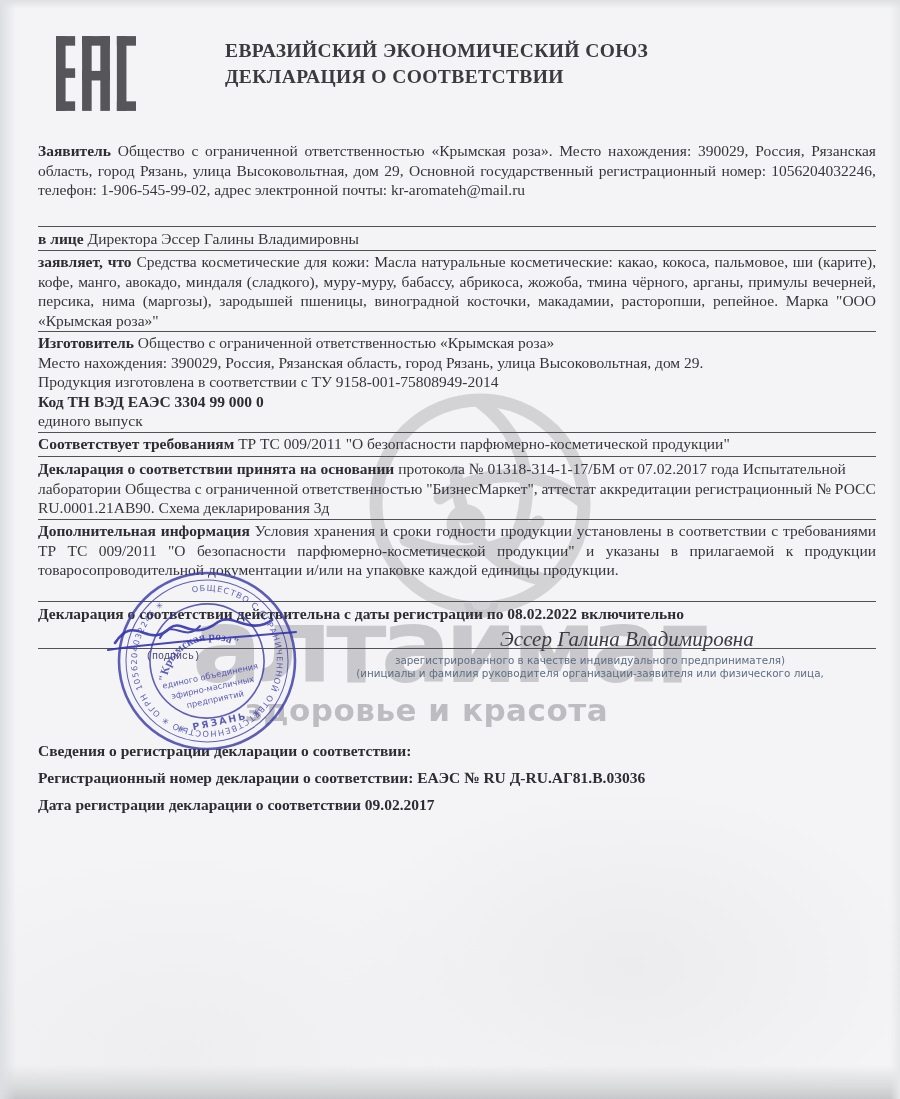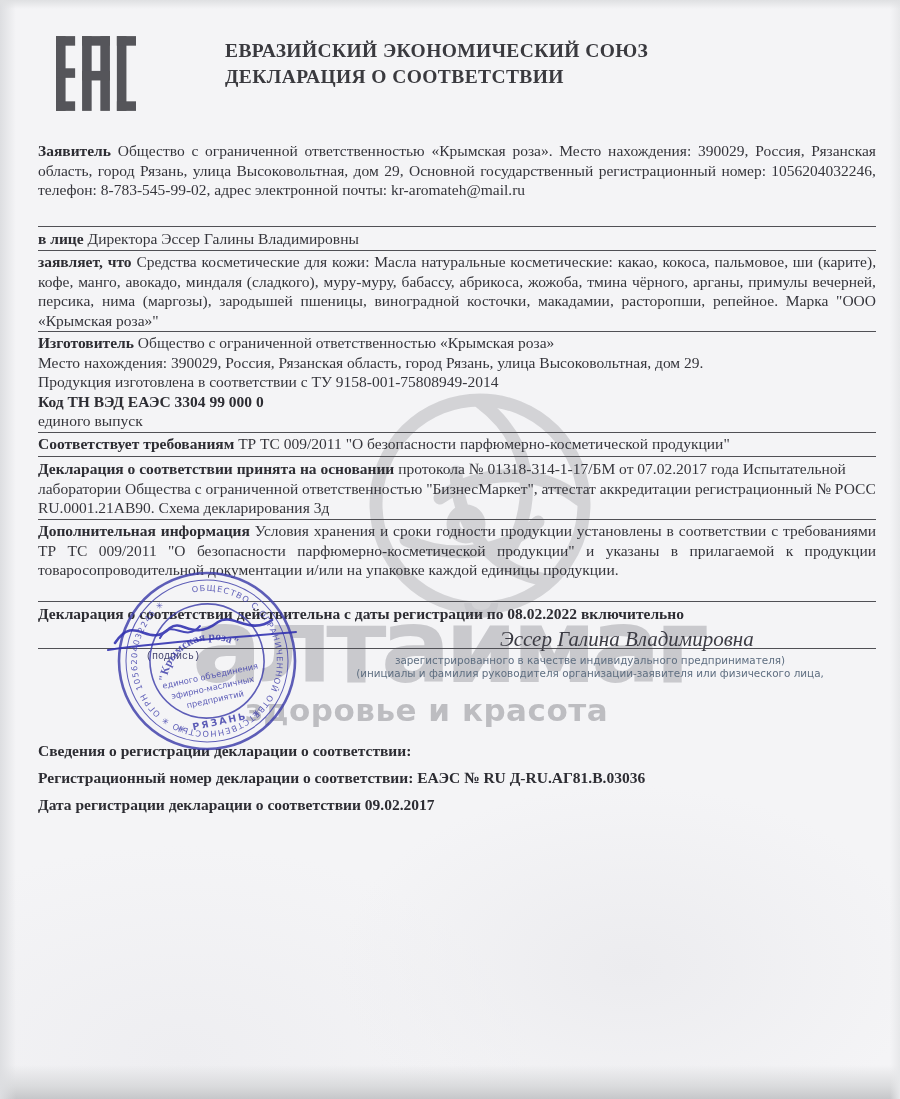--- a/index.html
+++ b/index.html
@@ -97,21 +97,21 @@
     </g>
   </svg>
 
   <div class="title">
     <div>ЕВРАЗИЙСКИЙ ЭКОНОМИЧЕСКИЙ СОЮЗ</div>
     <div>ДЕКЛАРАЦИЯ О СООТВЕТСТВИИ</div>
   </div>
 
   <div class="doc just t-applicant">
     <b>Заявитель</b>
-    <span>Общество с ограниченной ответственностью «Крымская роза». Место нахождения: 390029, Россия, Рязанская область, город Рязань, улица Высоковольтная, дом 29, Основной государственный регистрационный номер: 1056204032246, телефон: 8-783-545-99-02, адрес электронной почты: kr-aromateh@mail.ru</span>
+    <span>Общество с ограниченной ответственностью «Крымская роза». Место нахождения: 390029, Россия, Рязанская область, город Рязань, улица Высоковольтная, дом 29, Основной государственный регистрационный номер: 1056204032246, телефон: 1-906-545-99-02, адрес электронной почты: kr-aromateh@mail.ru</span>
   </div>
   <div class="hr r1"></div>
 
   <div class="doc t-inperson">
     <b>в лице</b>
     <span>Директора Эссер Галины Владимировны</span>
   </div>
   <div class="hr r2"></div>
 
   <div class="doc just t-declares">

